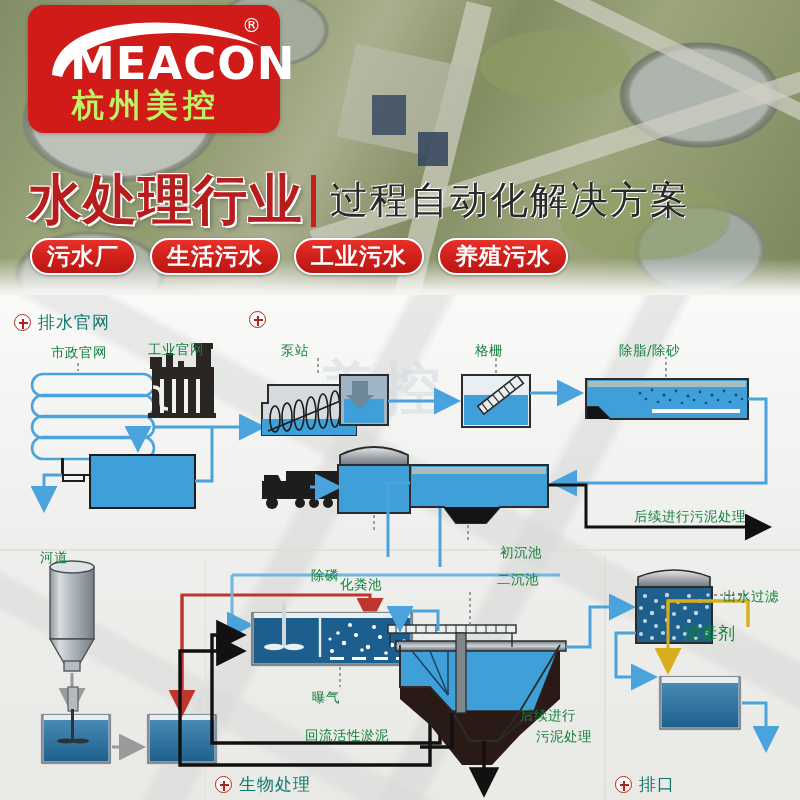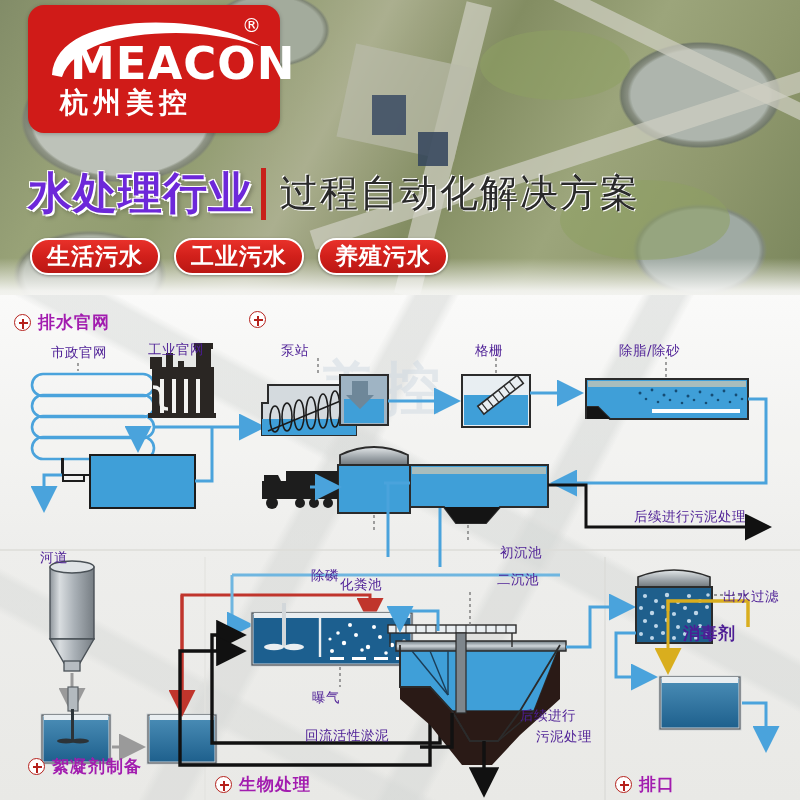--- a/index.html
+++ b/index.html
@@ -25,28 +25,28 @@
   .hero-fade { position:absolute; left:0; bottom:0; width:800px; height:42px;
     background:linear-gradient(to bottom, rgba(247,247,245,0) 0%, rgba(247,247,245,.92) 78%, #f6f6f4 100%); }
 
   
   .logo-box { position:absolute; left:28px; top:5px; width:252px; height:128px;
     background:#d01b18; border-radius:16px; box-shadow:0 1px 4px rgba(0,0,0,.25); }
   .logo-swoosh { position:absolute; left:18px; top:12px; width:220px; height:62px; }
   .logo-main { position:absolute; left:42px; top:36px; width:200px; text-align:left;
     color:#fff; font-size:45px; font-weight:bold; letter-spacing:1px; line-height:1;
     font-family:"DejaVu Sans","Liberation Sans",sans-serif; }
-  .logo-cn { position:absolute; left:32px; top:84px; width:200px; color:#ffffff;
-    font-size:28px; font-weight:bold; letter-spacing:5px; line-height:1; }
+  .logo-cn { position:absolute; left:44px; top:84px; width:200px; color:#bef264;
+    font-size:32px; font-weight:bold; letter-spacing:5px; line-height:1; }
   .logo-reg { position:absolute; left:214px; top:9px; color:#fff; font-size:19px; }
 
   
   .banner { position:absolute; left:0; top:150px; width:800px; height:145px; }
   .ban-title { position:absolute; left:28px; top:14px; display:flex; align-items:center; }
-  .ban-main { font-size:44px; font-weight:bold; color:#6d28d9; letter-spacing:1px;
+  .ban-main { font-size:54px; font-weight:bold; color:#b91c1c; letter-spacing:1px;
      text-shadow: 2px 2px 0 #fff, -1px -1px 0 #fff, 1px -1px 0 #fff, -1px 1px 0 #fff, 3px 3px 5px rgba(0,0,0,.35); }
   .ban-bar { width:5px; height:52px; background:#c81f1a; margin:0 14px 0 8px; }
   .ban-sub { font-size:38px; color:#2a2a2a; letter-spacing:2px;
      text-shadow:1px 1px 0 #fff, -1px -1px 0 #fff; }
   .tags { position:absolute; left:30px; top:88px; display:flex; gap:14px; }
   .tag { display:flex; align-items:center; justify-content:center;
      height:37px; padding:0 15px; border-radius:19px;
      background:linear-gradient(to bottom,#e8312a 0%, #d2201b 48%, #ba1713 100%);
      border:2px solid #fff; color:#fff; font-size:23px; font-weight:bold; letter-spacing:1px;
      box-shadow:0 1px 3px rgba(0,0,0,.35); white-space:nowrap; }
@@ -56,30 +56,30 @@
      background:#f3f3f1; overflow:hidden; }
   .diag-bg { position:absolute; inset:0;
      background:
        linear-gradient(118deg, rgba(255,255,255,0) 0 38%, rgba(214,216,214,.55) 39% 42%, rgba(255,255,255,0) 43%),
        linear-gradient(118deg, rgba(255,255,255,0) 0 60%, rgba(210,213,211,.5) 61% 64%, rgba(255,255,255,0) 65%),
        linear-gradient(28deg, rgba(255,255,255,0) 0 20%, rgba(216,218,216,.5) 21% 24%, rgba(255,255,255,0) 25%),
        linear-gradient(28deg, rgba(255,255,255,0) 0 55%, rgba(212,215,213,.48) 56% 60%, rgba(255,255,255,0) 61%),
        linear-gradient(to bottom, #fbfbfa 0%, #eeeeec 50%, #e9e9e6 100%);
      opacity:.95; }
   .diag-svg { position:absolute; inset:0; }
-  .lbl { position:absolute; color:#4c1d95; font-size:13.5px; white-space:nowrap;
+  .lbl { position:absolute; color:#15803d; font-size:13.5px; white-space:nowrap;
      letter-spacing:.5px;text-align:right; }
-  .lbl-b { font-weight:bold; }
+  .lbl-b { font-weight:normal; }
   .sec { position:absolute; display:flex; align-items:center; gap:7px; white-space:nowrap; }
   .sec-mark { width:17px; height:17px; border-radius:50%; border:1.6px solid #b5211c;
      position:relative; flex:0 0 auto; background:#fff; }
   .sec-mark:before,.sec-mark:after{ content:""; position:absolute; background:#b5211c; }
   .sec-mark:before{ left:3.5px; top:7.2px; width:9.5px; height:2.2px; }
   .sec-mark:after{ left:6.6px; top:4px; width:2.2px; height:9.5px; }
-  .sec-t { font-size:17px; font-weight:bold; color:#a21caf; letter-spacing:1px; }
+  .sec-t { font-size:17px; font-weight:normal; color:#0f766e; letter-spacing:1px; }
   .wm { position:absolute; color:#cfd9e2; font-size:58px; font-weight:bold; opacity:.5;
      letter-spacing:6px; }
 </style>
 </head>
 <body>
 
 <div id="page">
 
   <div class="hero">
     <div class="hero-photo"></div>
@@ -103,20 +103,21 @@
     </div>
   </div>
 
   <div class="banner">
     <div class="ban-title">
       <span class="ban-main">水处理行业</span>
       <span class="ban-bar"></span>
       <span class="ban-sub">过程自动化解决方案</span>
     </div>
     <div class="tags">
+      <span class="tag">污水厂</span>
       <span class="tag">生活污水</span>
       <span class="tag">工业污水</span>
       <span class="tag">养殖污水</span>
     </div>
   </div>
 
   <div class="diagram">
     <div class="diag-bg"></div>
     <div class="wm" style="left:318px;top:55px;">美控</div>
 
@@ -469,24 +470,20 @@
       <path d="M742 408 L766 408 L766 452" stroke="#4aa3dc" stroke-width="3" fill="none" marker-end="url(#ab)"></path>
     </svg>
 
     <div class="sec" style="left:14px;top:16px;">
       <span class="sec-mark"></span>
       <span class="sec-t">排水官网</span>
     </div>
     <div class="sec" style="left:249px;top:16px;">
       <span class="sec-mark"></span>
     </div>
-    <div class="sec" style="left:28px;top:460px;">
-      <span class="sec-mark"></span>
-      <span class="sec-t">絮凝剂制备</span>
-    </div>
     <div class="sec" style="left:215px;top:478px;">
       <span class="sec-mark"></span>
       <span class="sec-t">生物处理</span>
     </div>
     <div class="sec" style="left:615px;top:478px;">
       <span class="sec-mark"></span>
       <span class="sec-t">排口</span>
     </div>
 
     <div class="lbl" style="left:51px;top:49px;">市政官网</div>

